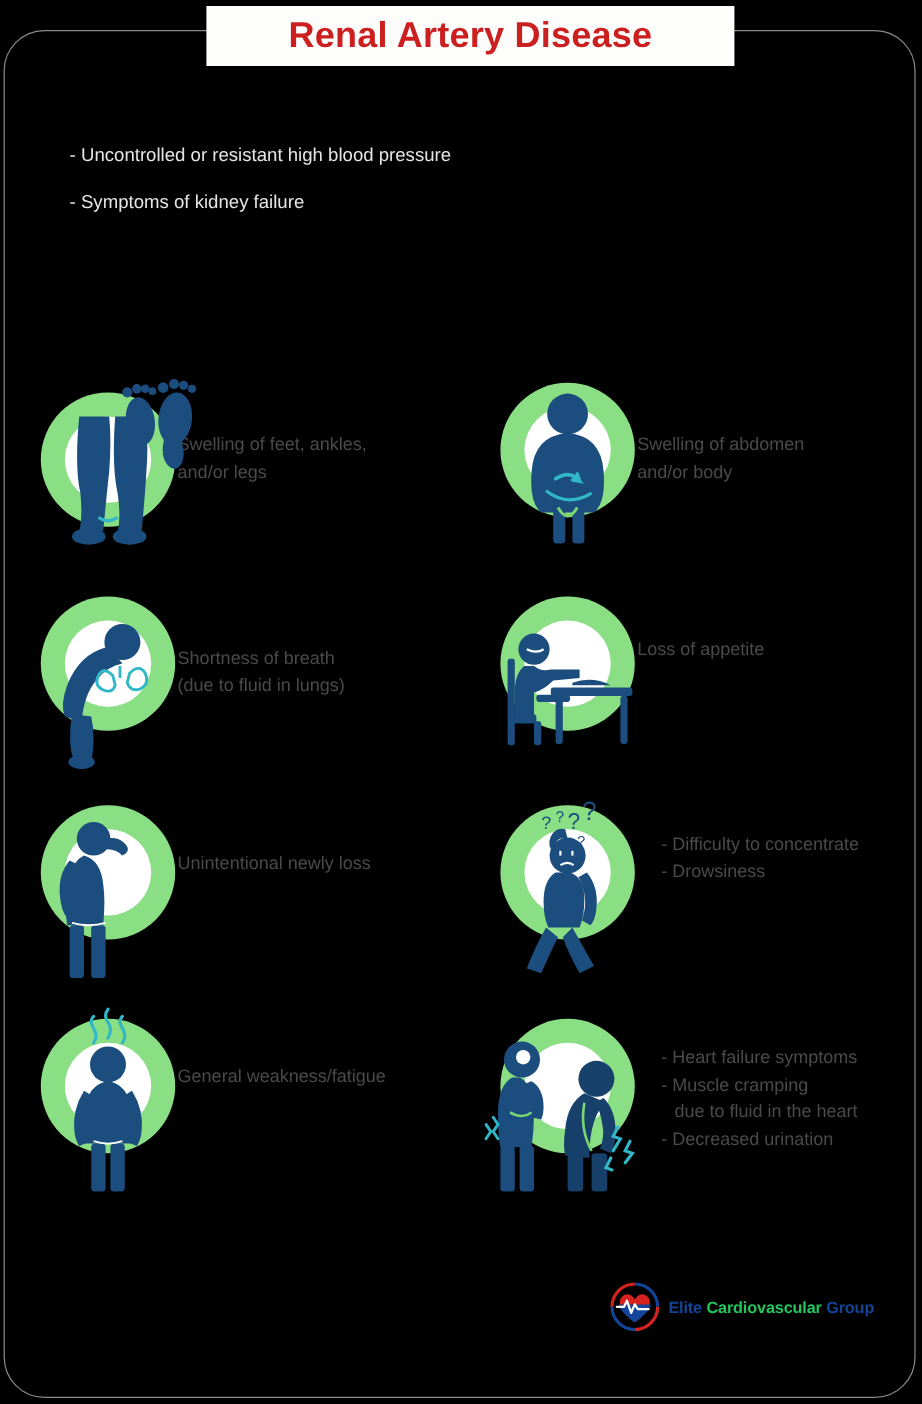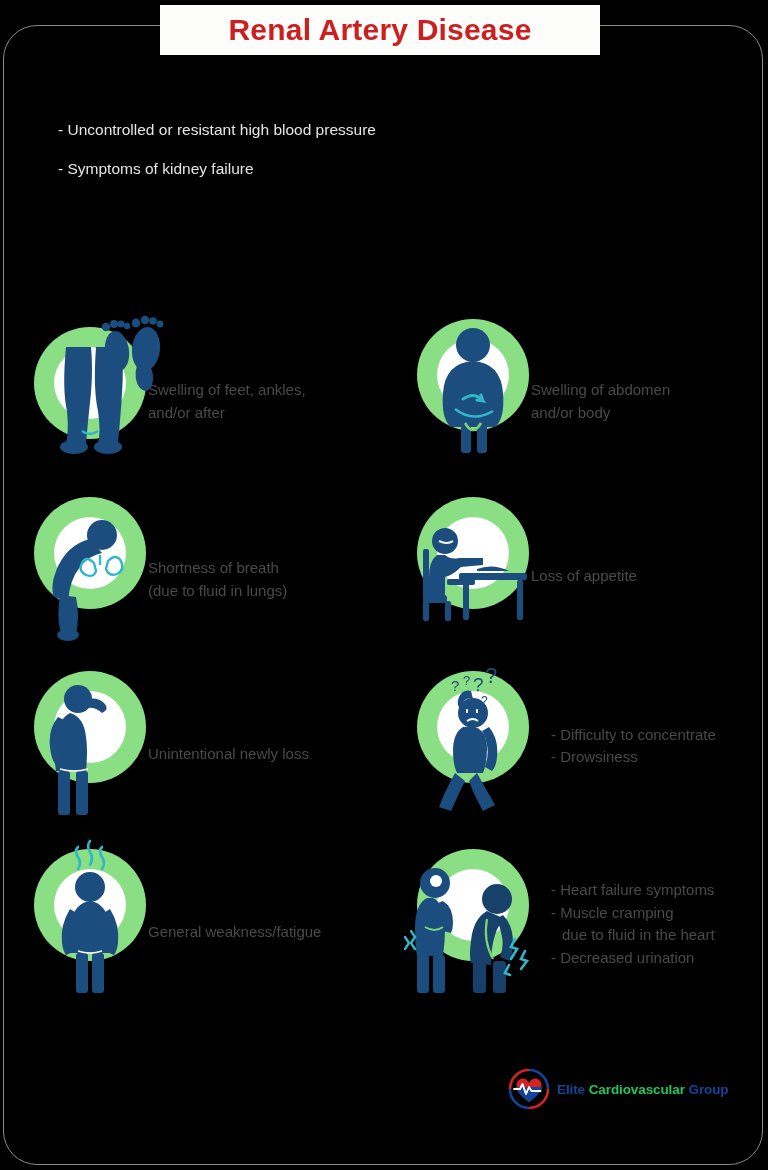--- a/index.html
+++ b/index.html
@@ -10,42 +10,42 @@
 
   
   #card{
     position:absolute;left:3px;top:25px;width:760px;height:1140px;
     border:1.5px solid #8a8a8a;border-radius:34px;background:#000;
     box-sizing:border-box;
   }
 
   
   #title-banner{
-    position:absolute;left:160px;top:5px;width:440px;height:50px;
+    position:absolute;left:172px;top:5px;width:440px;height:50px;
     background:#fdfdfb;display:flex;align-items:center;justify-content:center;
     z-index:5;
   }
   #title-banner .t{
     color:#cc1f1f;font-size:30px;font-weight:bold;letter-spacing:.2px;
     font-family:"Liberation Sans", sans-serif;
   }
 
   
   #bullets{
     position:absolute;left:58px;top:118px;width:700px;
     color:#e5e5e5;font-size:15.5px;line-height:1.55;
     font-family:"Liberation Sans", sans-serif;
   }
   #bullets .bullet{margin-bottom:15px;}
   #bullets .bullet .cont{display:block;padding-left:14px;margin-top:14px;}
 
   
   #grid{position:absolute;left:0;top:305px;width:768px;}
   .row{position:relative;height:178px;}
-  .cell{position:absolute;top:0;display:flex;align-items:center;}
+  .cell{position:absolute;top:0;display:flex;align-items:flex-start;}
   .cell.left{left:32px;}
   .cell.right{left:415px;}
 
   .iconwrap{position:relative;width:116px;height:116px;flex:0 0 116px;margin-top:22px;}
   .iconwrap svg{position:absolute;left:-12px;top:-26px;width:150px;height:160px;overflow:visible;}
 
   .label{
     color:#4a4a4a;font-size:15px;line-height:1.5;
     padding-top:55px;max-width:250px;
     font-family:"Liberation Sans", sans-serif;
@@ -116,21 +116,21 @@
             <path d="M46 46 q-4 42 1 64 q2 20 -1 32 l20 0 q3 -32 5 -50 q2 -26 0 -46 Z"></path>
             <path d="M76 46 q-3 42 2 64 q3 20 0 32 l20 0 q3 -32 4 -50 q2 -26 -1 -46 Z"></path>
             <ellipse cx="54" cy="146" rx="14" ry="7"></ellipse>
             <ellipse cx="88" cy="146" rx="14" ry="7"></ellipse>
           </g>
           <path d="M62 130 q8 6 16 0" stroke="#31b7c7" stroke-width="2.5" fill="none"></path>
         </svg>
       </div>
       <div class="label">
         <span class="ln">Swelling of feet, ankles,</span>
-        <span class="ln">and/or after</span>
+        <span class="ln">and/or legs</span>
       </div>
     </div>
 
     <div class="cell right">
       <div class="iconwrap">
         <svg viewBox="0 0 150 160">
           <circle cx="70" cy="74" r="56" fill="#8ade84"></circle>
           <circle cx="70" cy="74" r="36" fill="#ffffff"></circle>
           <g fill="#1b4d7e">
             <circle cx="70" cy="44" r="17"></circle>

